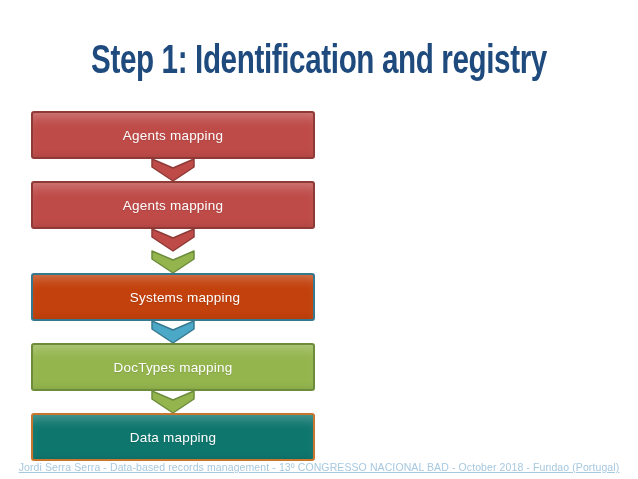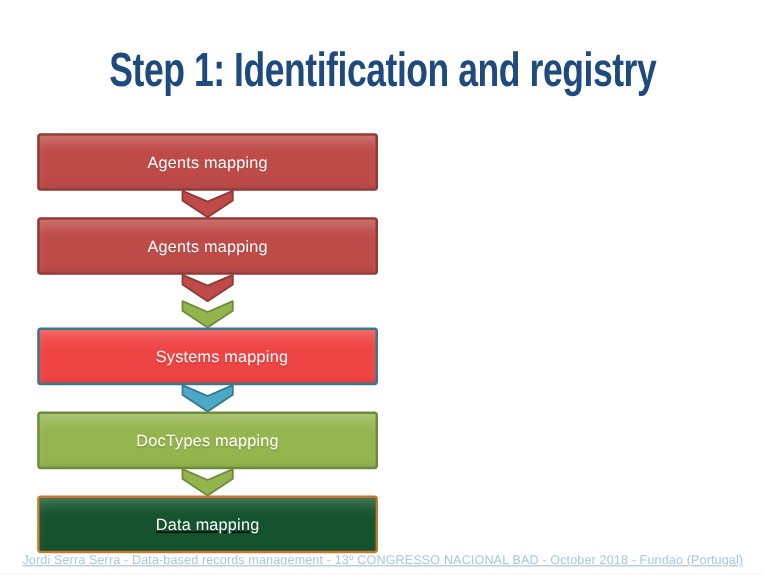--- a/index.html
+++ b/index.html
@@ -88,35 +88,35 @@
       <div class="arrow-gap">
         <svg width="44" height="24" viewBox="0 0 44 24">
           <polygon points="1,1 22,10 43,1 43,9 22,23 1,9" fill="#BE4B48" stroke="#8E3A37" stroke-width="1.5" stroke-linejoin="round"></polygon>
         </svg>
       </div>
       <div class="arrow-gap">
         <svg width="44" height="24" viewBox="0 0 44 24">
           <polygon points="1,1 22,10 43,1 43,9 22,23 1,9" fill="#94B54E" stroke="#6C8C3C" stroke-width="1.5" stroke-linejoin="round"></polygon>
         </svg>
       </div>
-      <div class="step-box" style="background: #ef4444; border-color: rgb(54, 121, 143); padding-left: 24px;">
+      <div class="step-box" style="background: #c2410c; border-color: rgb(54, 121, 143); padding-left: 24px;">
         <span class="step-label" style="color: rgb(255, 255, 255);">Systems mapping</span>
       </div>
       <div class="arrow-gap">
         <svg width="44" height="24" viewBox="0 0 44 24">
           <polygon points="1,1 22,10 43,1 43,9 22,23 1,9" fill="#4BA8C6" stroke="#36798F" stroke-width="1.5" stroke-linejoin="round"></polygon>
         </svg>
       </div>
       <div class="step-box" style="background: rgb(148, 181, 78); border-color: rgb(108, 140, 60);">
         <span class="step-label" style="color: rgb(255, 255, 255);">DocTypes mapping</span>
       </div>
       <div class="arrow-gap">
         <svg width="44" height="24" viewBox="0 0 44 24">
           <polygon points="1,1 22,10 43,1 43,9 22,23 1,9" fill="#94B54E" stroke="#6C8C3C" stroke-width="1.5" stroke-linejoin="round"></polygon>
         </svg>
       </div>
-      <div class="step-box" style="background: #14532d; border-color: rgb(201, 119, 46); text-decoration: underline;">
+      <div class="step-box" style="background: #0f766e; border-color: rgb(201, 119, 46);">
         <span class="step-label" style="color: rgb(255, 255, 255);">Data mapping</span>
       </div>
     </div>
 
   <div class="footer" style="color: rgb(166, 200, 224); text-decoration: underline;">Jordi Serra Serra - Data-based records management - 13º CONGRESSO NACIONAL BAD - October 2018 - Fundao (Portugal)</div>
 </div>
 
 </body></html>

